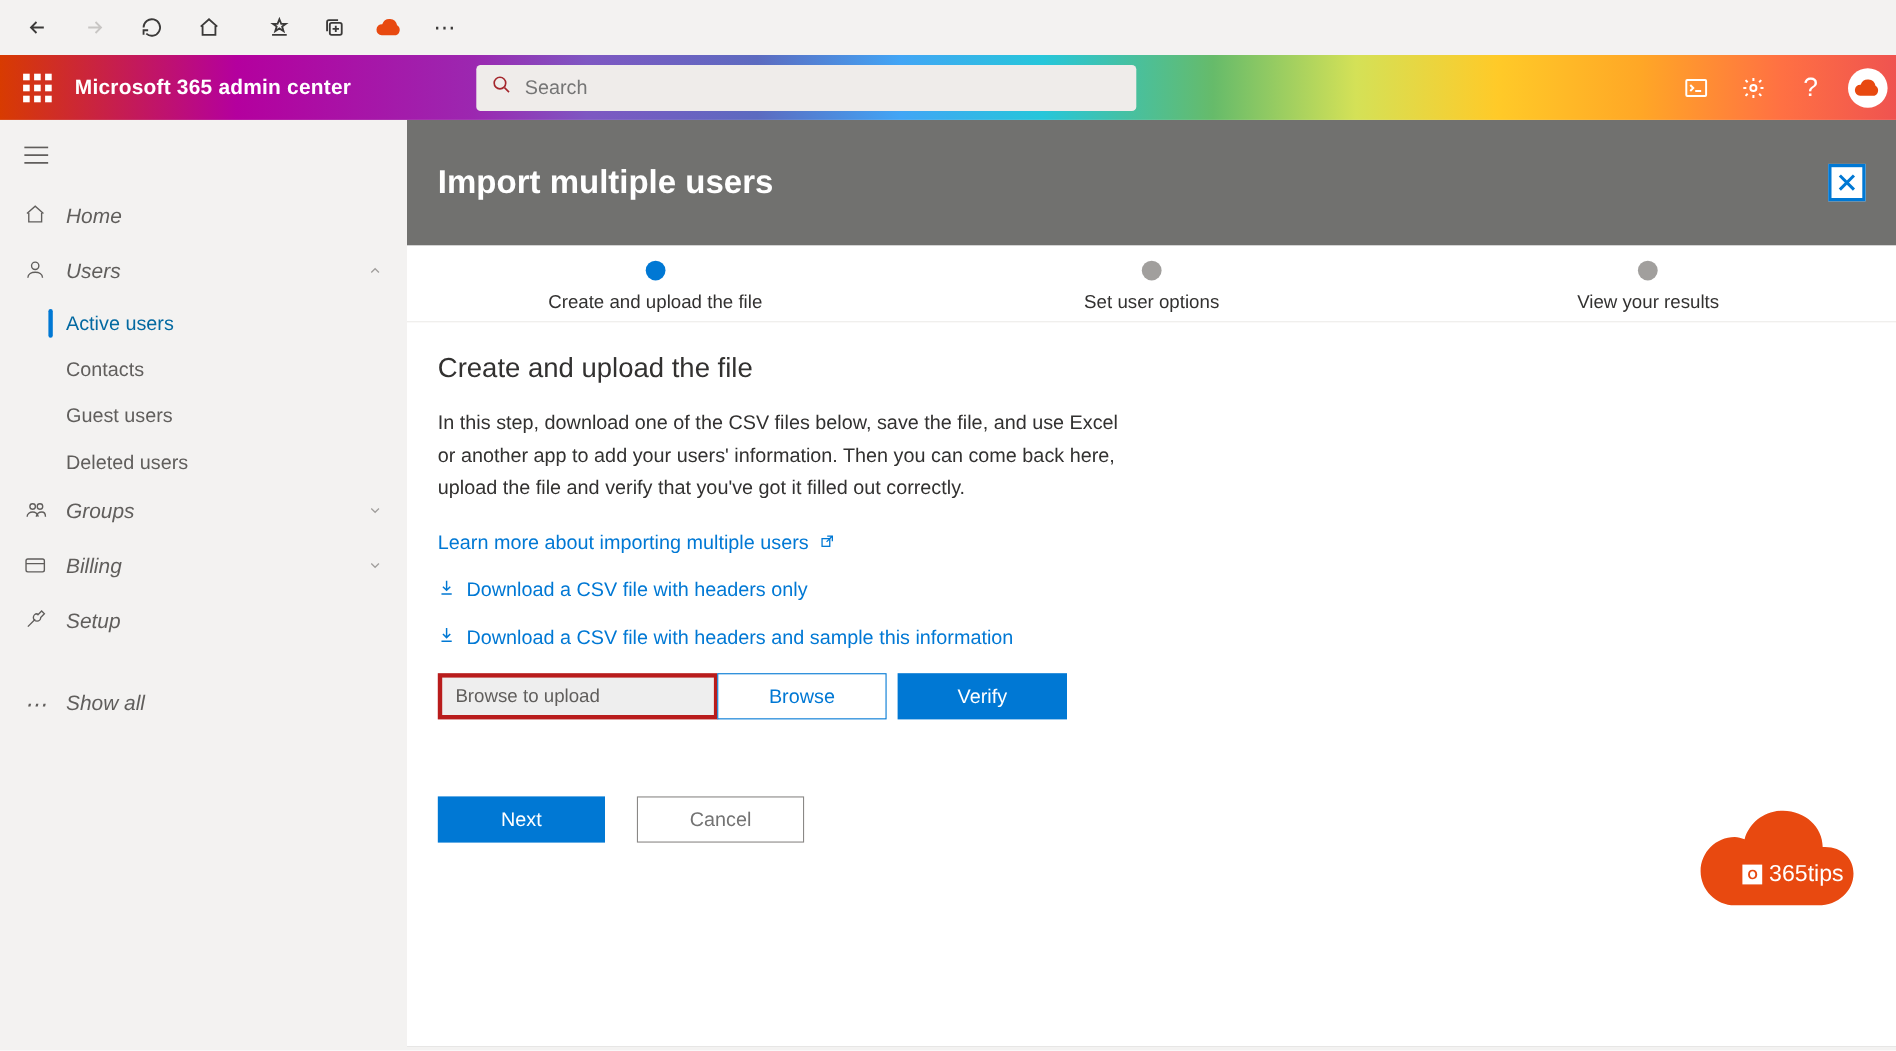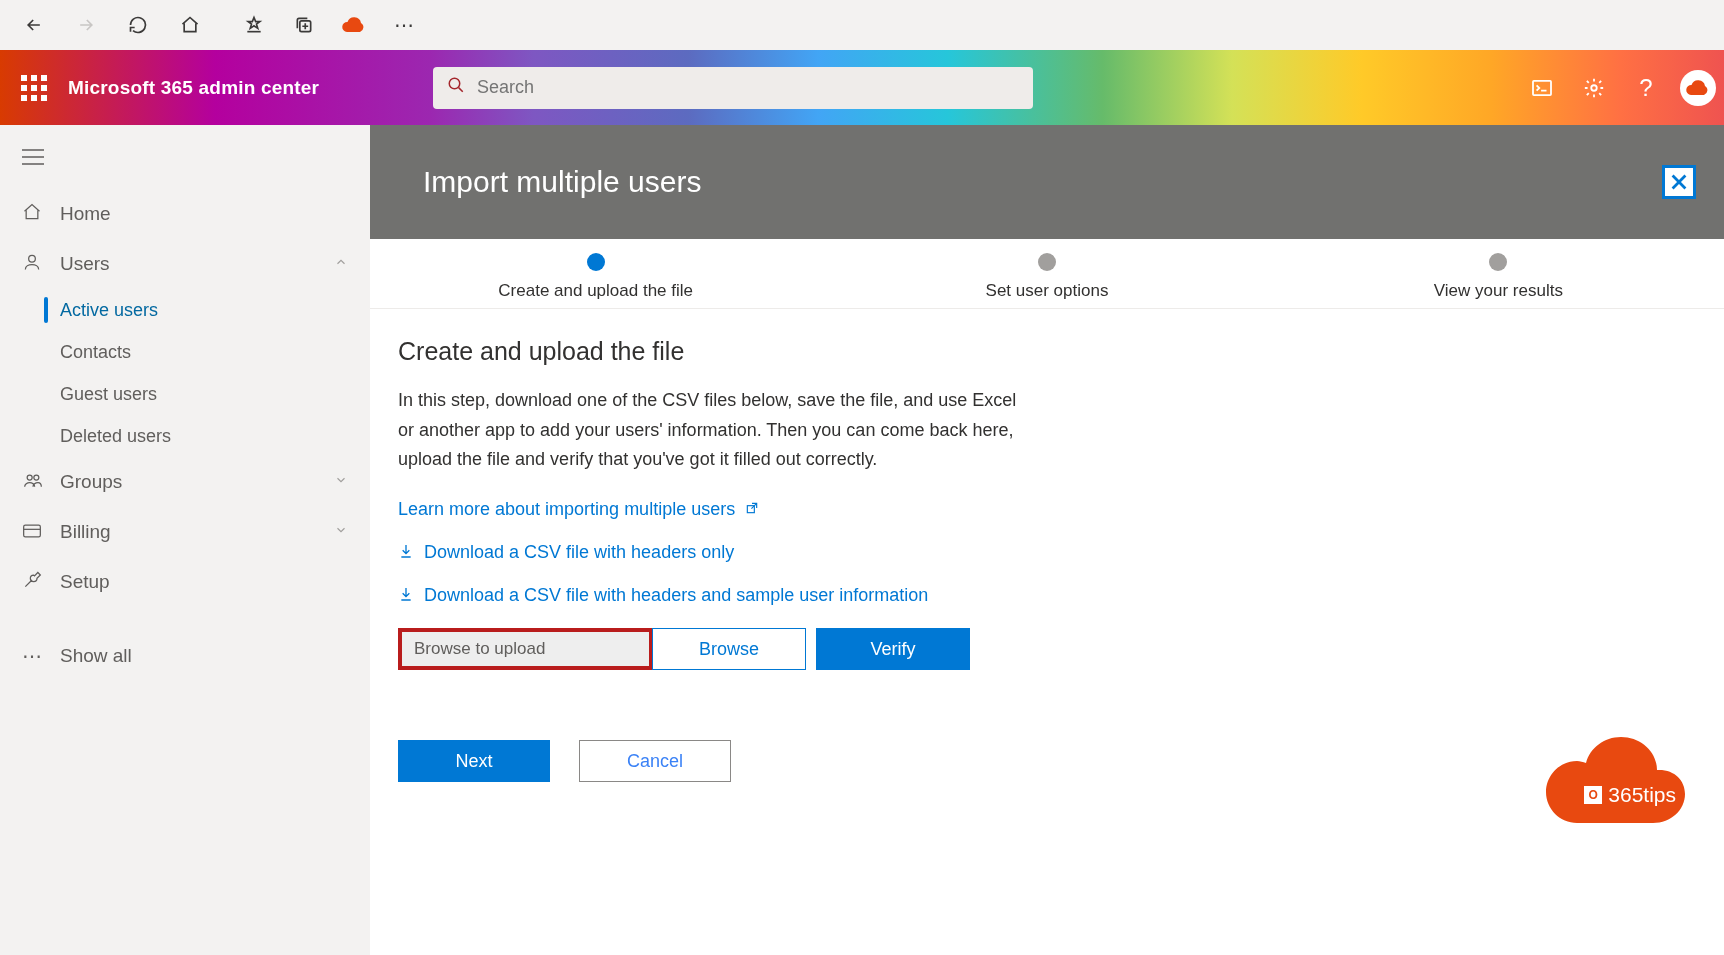--- a/index.html
+++ b/index.html
@@ -9,53 +9,53 @@
   .browser-bar { height: 50px; background: #f3f2f1; display: flex; align-items: center; padding: 0 16px; gap: 16px; }
   .bb-icon { width: 36px; height: 36px; display:flex; align-items:center; justify-content:center; color:#3b3a39; font-size:20px; cursor:pointer; }
   .bb-icon.disabled { color:#c8c6c4; }
   .url-bar { flex:1; height:38px; background:#fff; border:1px solid #d1d1d1; border-radius:6px; display:flex; align-items:center; padding:0 12px; gap:10px; color:#3b3a39; font-size:18px; }
   .url-bar .lock { color:#605e5c; font-size:16px; }
   .url-text { flex:1; white-space:nowrap; overflow:hidden; }
   .url-text .muted { color:#767676; }
   .bb-right { display:flex; align-items:center; gap:14px; padding-left:12px; }
 
   
-  .suite-header { height:75px; display:flex; align-items:center; position:relative; }
+  .suite-header { height:59px; display:flex; align-items:center; position:relative; }
   .suite-left { width:430px; height:100%; display:flex; align-items:center; background:linear-gradient(90deg,#d83b01,#b4009e,#9c27b0); }
   .waffle { width:68px; height:100%; display:flex; align-items:center; justify-content:center; cursor:pointer; }
   .waffle-grid { display:grid; grid-template-columns:repeat(3,6px); grid-template-rows:repeat(3,6px); gap:4px; }
   .waffle-grid span { background:#fff; width:6px; height:6px; }
   .app-name { color:#fff; font-size:19px; font-weight:600; letter-spacing:0.2px; }
   .suite-right { flex:1; height:100%; display:flex; align-items:center; background:linear-gradient(90deg,#9c27b0 0%, #7e57c2 8%, #5c6bc0 20%, #42a5f5 30%, #26c6da 40%, #66bb6a 52%, #d4e157 62%, #ffca28 72%, #ffa726 82%, #ff7043 92%, #ef5350 100%); position:relative; }
   .search-wrap { margin-left:3px; width:600px; height:42px; background:#efecea; border-radius:4px; display:flex; align-items:center; padding:0 14px; gap:12px; }
   .search-wrap .mag { color:#a4262c; font-size:18px; }
   .search-input { border:none; background:transparent; outline:none; font-size:18px; color:#605e5c; flex:1; }
   .suite-icons { position:absolute; right:0; top:0; height:100%; display:flex; align-items:center; }
   .suite-icon { width:52px; height:100%; display:flex; align-items:center; justify-content:center; color:#fff; font-size:20px; cursor:pointer; }
   .avatar { width:52px; height:100%; display:flex; align-items:center; justify-content:center; }
   .avatar-circle { width:36px; height:36px; border-radius:50%; background:#fff; display:flex; align-items:center; justify-content:center; }
 
   
   .page { display:flex; height:calc(100% - 50px - 63px); }
 
   
   .sidebar { width:370px; background:#f3f2f1; padding-top:10px; }
   .hamburger { padding:10px 22px 18px; color:#605e5c; font-size:22px; cursor:pointer; }
-  .nav-item { height:50px; display:flex; align-items:center; padding:0 22px; cursor:pointer; color:#605e5c; position:relative; }
+  .nav-item { height:50px; display:flex; align-items:center; padding:0 22px; cursor:pointer; color:#605e5c; position:relative;font-style:italic; }
   .nav-item .nav-icon { width:38px; font-size:20px; color:#605e5c; }
   .nav-item .nav-label { font-size:19px; }
   .nav-item .chev { position:absolute; right:22px; font-size:16px; color:#a19f9d; }
   .nav-sub { padding-left:60px; height:42px; display:flex; align-items:center; font-size:18px; color:#605e5c; cursor:pointer; position:relative; }
   .nav-sub.active { color:#0369a1; }
   .nav-sub.active::before { content:""; position:absolute; left:44px; top:8px; bottom:8px; width:4px; background:#0078d4; border-radius:2px; }
 
   
   .main { flex:1; background:#71716f; display:flex; flex-direction:column; }
   .panel-header { height:114px; display:flex; align-items:center; justify-content:space-between; padding:0 28px 0 28px; }
-  .panel-title { color:#fff; font-size:30px; font-weight:400;margin-left:25px; }
+  .panel-title { color:#fff; font-size:30px; font-weight:700; }
   .close-x { width:34px; height:34px; border:3px solid #0078d4; display:flex; align-items:center; justify-content:center; cursor:pointer; background:#fff; }
   .close-x svg { width:22px; height:22px; }
 
   .panel-body { flex:1; background:#fff; overflow:auto; }
 
   .stepper { height:70px; border-bottom:1px solid #edebe9; display:flex; align-items:flex-start; padding-top:14px; }
   .step { flex:1; display:flex; flex-direction:column; align-items:center; gap:10px; }
   .step-dot { width:18px; height:18px; border-radius:50%; background:#a19f9d; }
   .step.active .step-dot { background:#0078d4; }
   .step-label { font-size:17px; color:#323130; }
@@ -68,21 +68,21 @@
   .link-row .dl { font-size:16px; }
 
   .upload-row { display:flex; margin-top:8px; margin-bottom:70px; }
   .upload-field { width:255px; height:42px; border:4px solid #b91c1c; background:#eeeeee; display:flex; align-items:center; padding:0 12px; color:#605e5c; font-size:17px; }
   .btn { height:42px; display:flex; align-items:center; justify-content:center; font-size:18px; cursor:pointer; }
   .btn-outline { width:154px; border:1px solid #0078d4; color:#0078d4; background:#fff; margin-left:-1px; }
   .btn-primary { width:154px; background:#0078d4; color:#fff; margin-left:10px; }
 
   .footer-btns { display:flex; gap:29px; }
   .btn-next { width:152px; height:42px; background:#0078d4; color:#fff; }
-  .btn-cancel { width:152px; height:42px; border:1px solid #8a8886; color:#3b82f6; background:#fff; }
+  .btn-cancel { width:152px; height:42px; border:1px solid #8a8886; color:#737373; background:#fff; }
 
   
   .brand-cloud { position:absolute; right:30px; bottom:126px; width:172px; height:94px; }
   .brand-cloud svg { width:100%; height:100%; }
   .brand-text { position:absolute; right:48px; bottom:148px; color:#fff; font-size:21px; display:flex; align-items:center; gap:6px; }
   .brand-text .sq { width:18px; height:18px; background:#fff; display:inline-flex; align-items:center; justify-content:center; color:#e84910; font-size:12px; font-weight:bold; }
 </style>
 </head>
 <body>
 
@@ -299,21 +299,21 @@
           <span class="dl"><svg width="16" height="16" viewBox="0 0 24 24" fill="none" stroke="currentColor" stroke-width="2">
                 <path d="M12 3v12M7 11l5 5 5-5M5 21h14"></path>
               </svg></span>
           <span>Download a CSV file with headers only</span>
         </div>
 
         <div class="link-row">
           <span class="dl"><svg width="16" height="16" viewBox="0 0 24 24" fill="none" stroke="currentColor" stroke-width="2">
                 <path d="M12 3v12M7 11l5 5 5-5M5 21h14"></path>
               </svg></span>
-          <span>Download a CSV file with headers and sample user information</span>
+          <span>Download a CSV file with headers and sample this information</span>
         </div>
 
         <div class="upload-row">
           <div class="upload-field">Browse to upload</div>
           <div class="btn btn-outline">Browse</div>
           <div class="btn btn-primary">Verify</div>
         </div>
 
         <div class="footer-btns">
           <div class="btn btn-next">Next</div>

